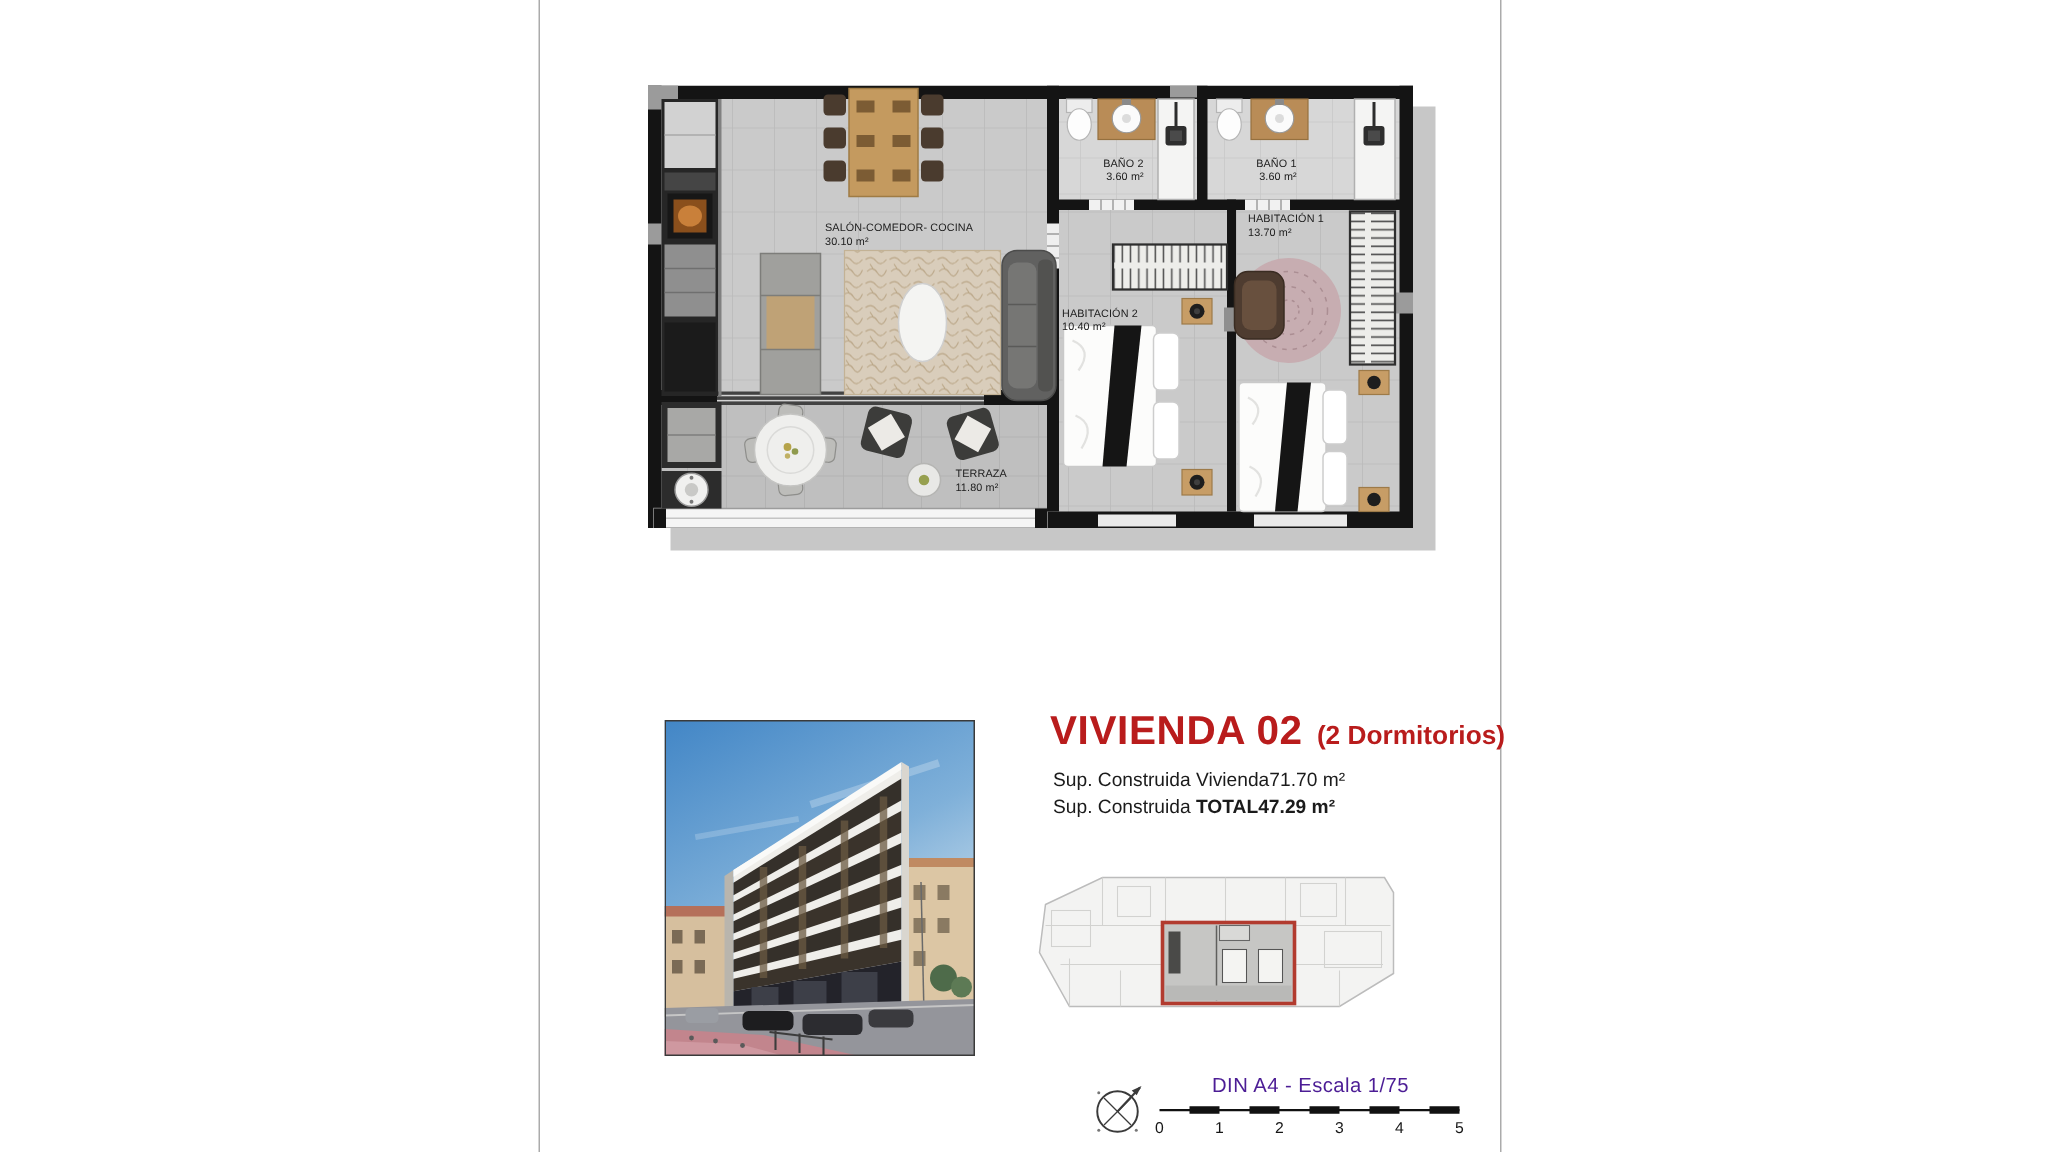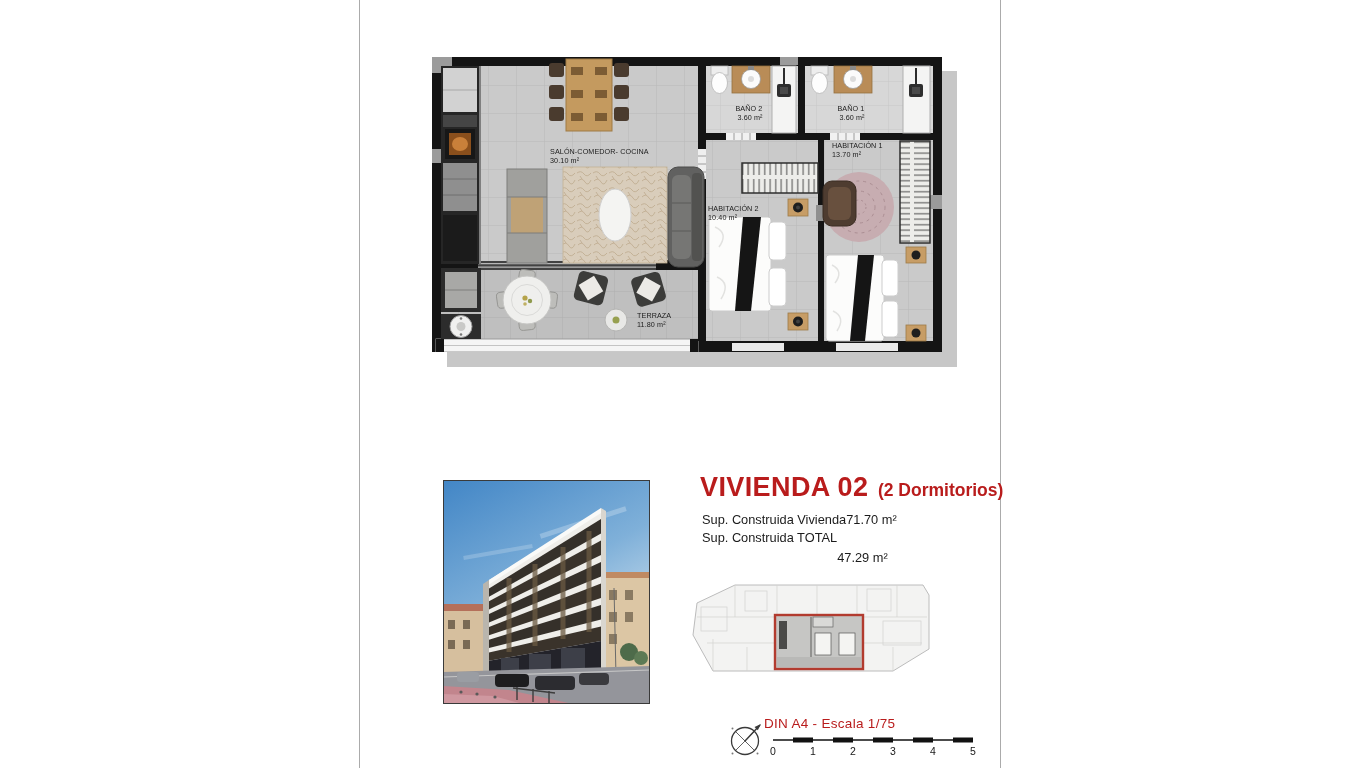--- a/index.html
+++ b/index.html
@@ -15,27 +15,27 @@
 
   #building-photo{position:absolute;left:443px;top:480px;width:207px;height:224px;}
 
   #info-block{position:absolute;left:700px;top:472px;width:260px;}
   #page-title{white-space:nowrap;color:#b91c1c;}
   .title-main{font-size:27px;font-weight:700;letter-spacing:.4px;}
   .title-sub{font-size:17.5px;font-weight:700;margin-left:5px;}
 
   #surface-table{position:absolute;left:702px;top:511px;width:232px;font-size:12.8px;}
   .srow{display:flex;line-height:17.5px;}
-  .bold{font-weight:400;margin-top:20px;}
+  .bold{font-weight:700;}
 
   #key-plan{position:absolute;left:687px;top:577px;width:250px;height:107px;}
 
   #compass-icon{position:absolute;left:724px;top:716px;width:46px;height:44px;}
-  #scale-label{position:absolute;left:764px;top:716px;font-size:13.5px;font-weight:500;
-               letter-spacing:.3px;color:#b91c1c;text-align:center;}
+  #scale-label{position:absolute;left:808px;top:716px;font-size:13.5px;font-weight:500;
+               letter-spacing:.3px;color:#4c1d95;text-align:center;}
   #scale-bar{position:absolute;left:769px;top:733px;width:210px;height:26px;}
 
   .room{font-family:"Liberation Sans",sans-serif;font-size:7.2px;fill:#202020;
         font-weight:500;letter-spacing:.1px;}
   .tick{font-family:"Liberation Sans",sans-serif;font-size:10.5px;fill:#161616;}
 </style>
 </head>
 <body>
 
 <div class="page-line" id="page-line-left"></div>

